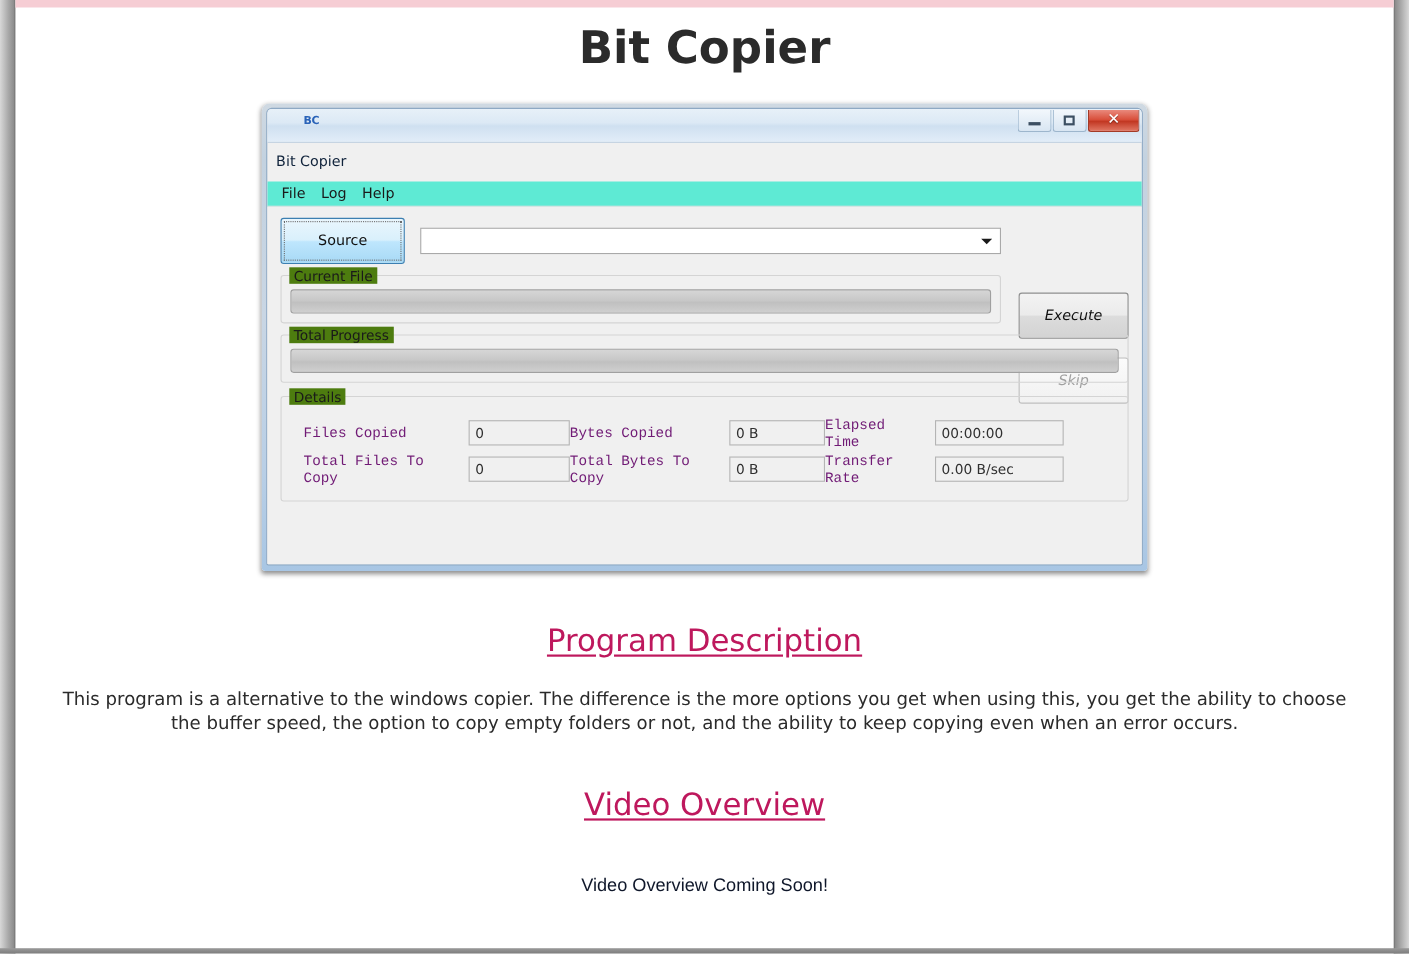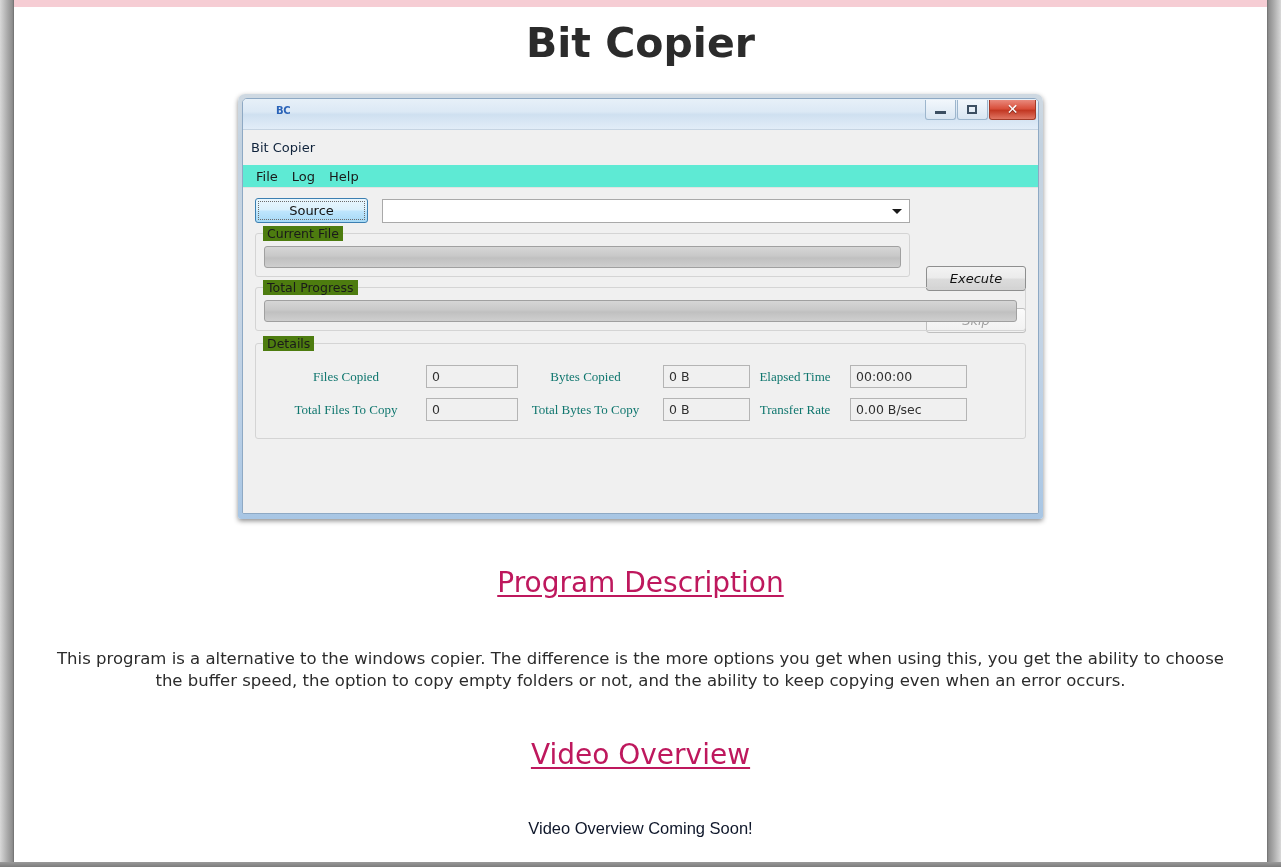--- a/index.html
+++ b/index.html
@@ -220,21 +220,21 @@
     box-sizing: border-box;
   }
 
   .row {
     display: flex;
     align-items: center;
     margin-bottom: 8px;
   }
   .btn {
     width: 113px;
-    height: 25px;
+    height: 42px;
     font-size: 13px;
     color: #111;
     border: 1px solid #8e8f8f;
     border-radius: 3px;
     background: linear-gradient(to bottom, #f3f3f3 0%, #ebebeb 48%, #dcdcdc 52%, #d3d3d3 100%);
     display: flex;
     align-items: center;
     justify-content: center;
     box-sizing: border-box;
     font-family: "DejaVu Sans", sans-serif;
@@ -316,25 +316,25 @@
   
   .details-grid {
     display: grid;
     grid-template-columns: 150px 92px 145px 87px 100px 117px;
     grid-auto-rows: 33px;
     align-items: center;
     padding-left: 12px;
     padding-top: 4px;
   }
   .d-label {
-    text-align: center;
+    text-align: left;
     padding-right: 10px;
     font-size: 13px;
-    color: #0f766e;
-    font-family: Liberation Serif, serif;
+    color: #701a75;
+    font-family: Liberation Mono, monospace;
   }
   .d-value {
     height: 23px;
     border: 1px solid #b4b4b4;
     background: #f0f0f0;
     font-size: 12.5px;
     color: #303030;
     display: flex;
     align-items: center;
     padding-left: 5px;
@@ -427,21 +427,21 @@
               </div>
             </div>
 
           </div>
         </div>
       </div>
     </div>
 
     <h2 class="section-heading" style="margin-top:47px;">Program Description</h2>
 
-    <p class="body-paragraph" style="margin-top:49px;">This program is a alternative to the windows copier. The difference is the more options you get when using this, you get the ability to choose the buffer speed, the option to copy empty folders or not, and the ability to keep copying even when an error occurs.</p>
+    <p class="body-paragraph" style="margin-top:26px;">This program is a alternative to the windows copier. The difference is the more options you get when using this, you get the ability to choose the buffer speed, the option to copy empty folders or not, and the ability to keep copying even when an error occurs.</p>
 
     <h2 class="section-heading" style="margin-top:46px;">Video Overview</h2>
 
     <p class="video-note" style="margin-top:48px;">Video Overview Coming Soon!</p>
 
   </div>
 
   <div class="bottom-rule"></div>
 </div>
 

